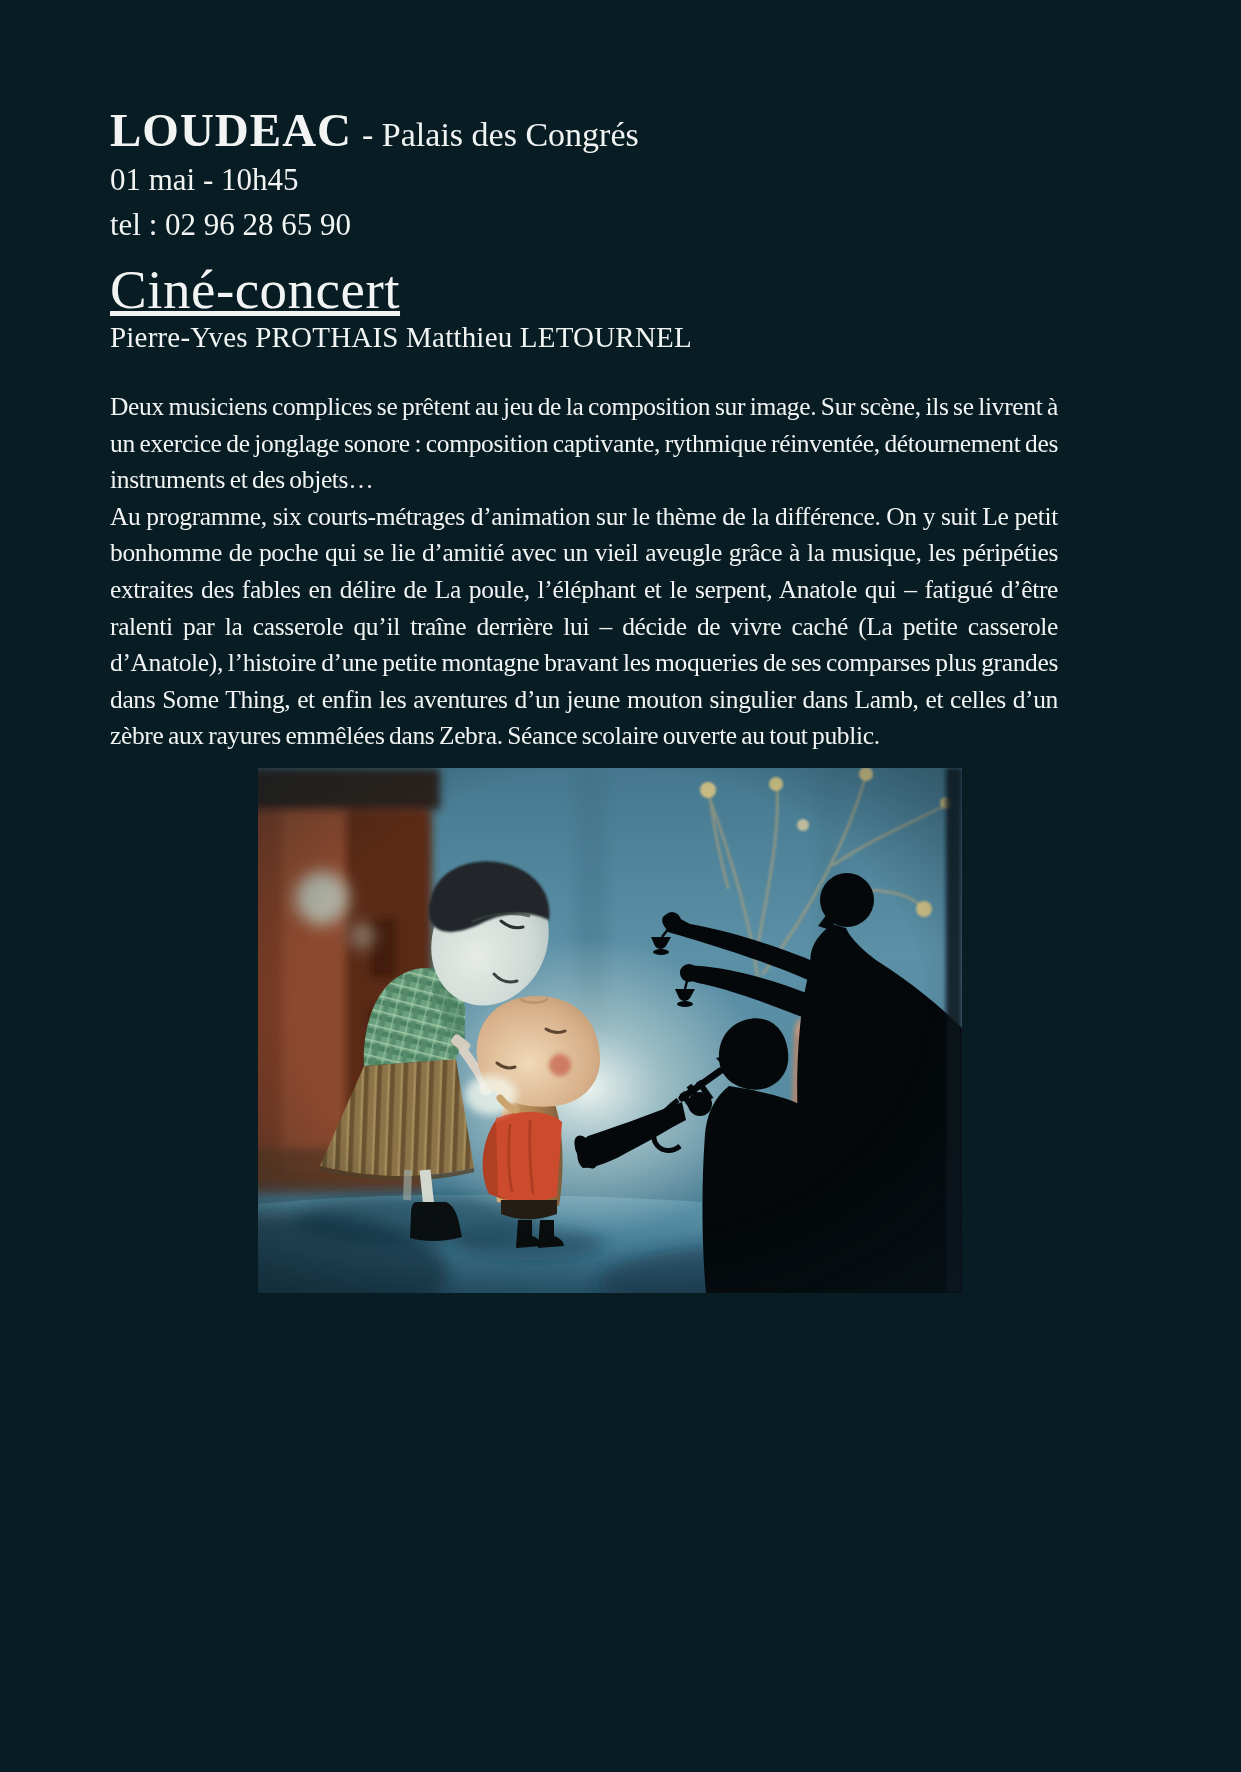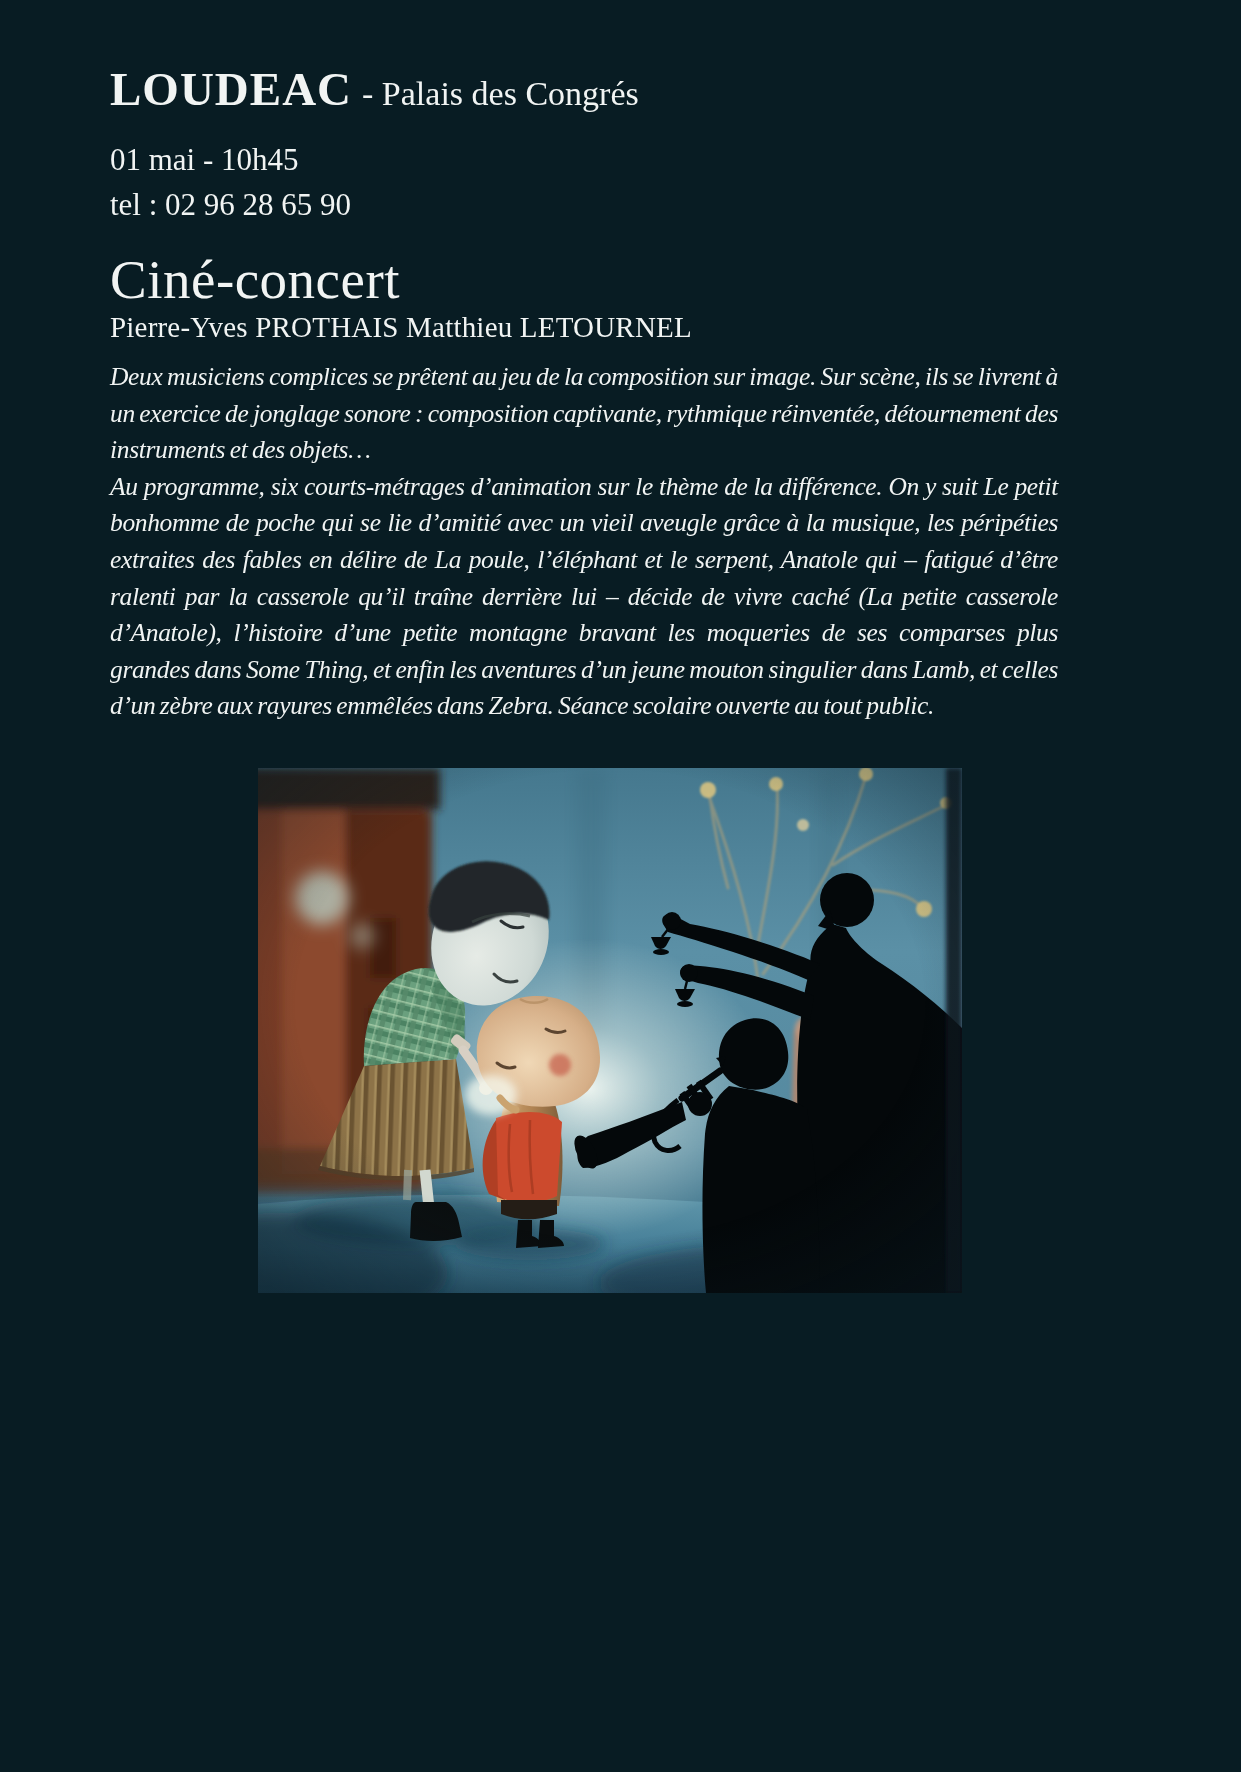--- a/index.html
+++ b/index.html
@@ -5,31 +5,31 @@
   * { margin: 0; padding: 0; box-sizing: border-box; }
   html { background: #081c23; }
   body {
     width: 1241px; height: 1772px;
     position: relative; overflow: hidden;
     background: var(--page-bg, #081c23);
     color: var(--page-text, #f1f4f3);
     font-family: "Liberation Serif", "DejaVu Serif", serif;
   }
   .content { position: absolute; left: 110px; top: 0; width: 948px; }
-  .venue-line { margin-top: 52px; line-height: 75px; white-space: nowrap; }
+  .venue-line { margin-top: 114px; line-height: 33px; white-space: nowrap; }
   .city   { font-size: 47px; font-weight: 700; letter-spacing: 1px; }
   .venue  { font-size: 34px; margin-left: 10px; }
   .meta   { font-size: 31px; line-height: 45px; }
-  .title  { font-size: 55px; font-weight: 400; line-height: 62px; margin-top: 22px; letter-spacing: .5px; }
+  .title  { font-size: 55px; font-weight: 400; line-height: 62px; margin-top: 12px; letter-spacing: .5px; text-decoration: underline; }
   .artists{ font-size: 29px; line-height: 32px; letter-spacing: .2px; }
   .description {
-    margin-top: 16px;
+    margin-top: 36px;
     font-size: 25.5px; line-height: 36.6px;
     text-align: justify;
-    letter-spacing: -0.35px; word-spacing: -1.5px; font-style: italic;
+    letter-spacing: -0.35px; word-spacing: -1.5px;
   }
   .description p { margin: 0; }
   figure.photo {
     position: absolute; left: 258px; top: 768px;
     width: 704px; height: 525px; margin: 0;
   }
   figure.photo svg { display: block; width: 100%; height: 100%; }
 </style>
 </head>
 <body>

